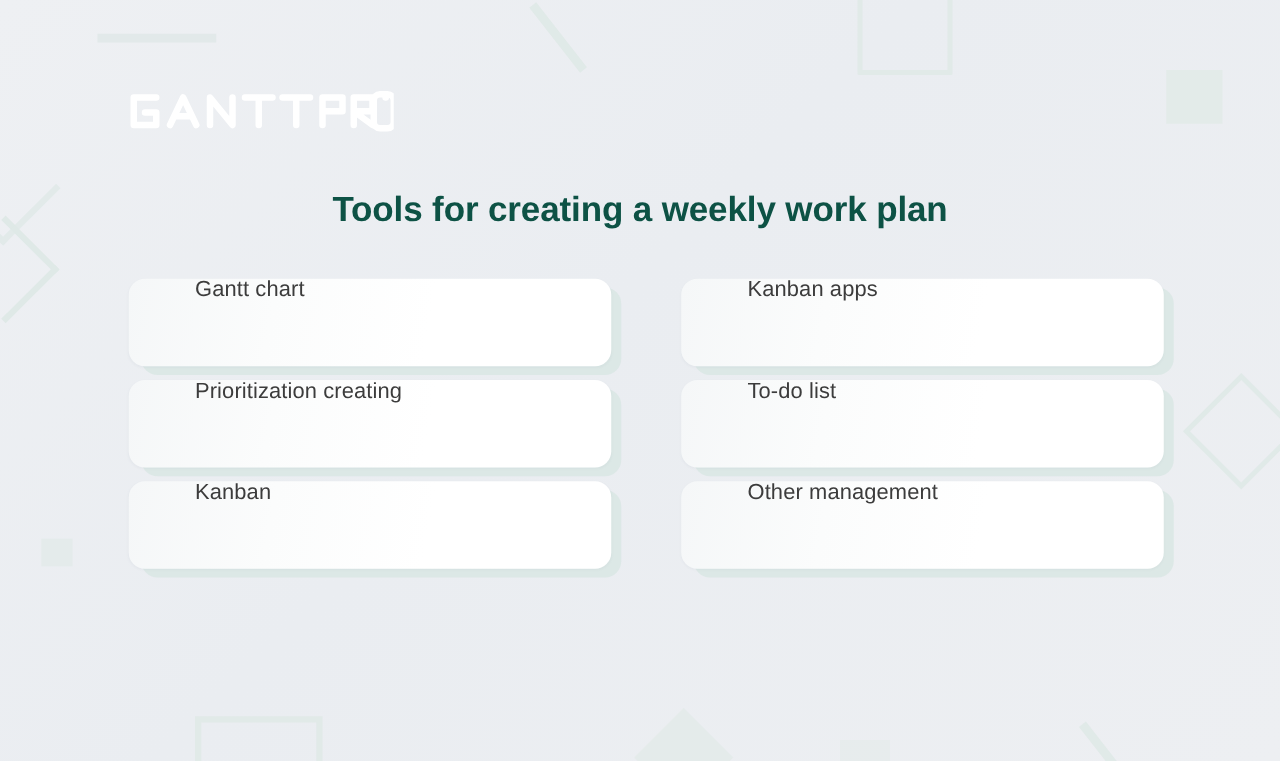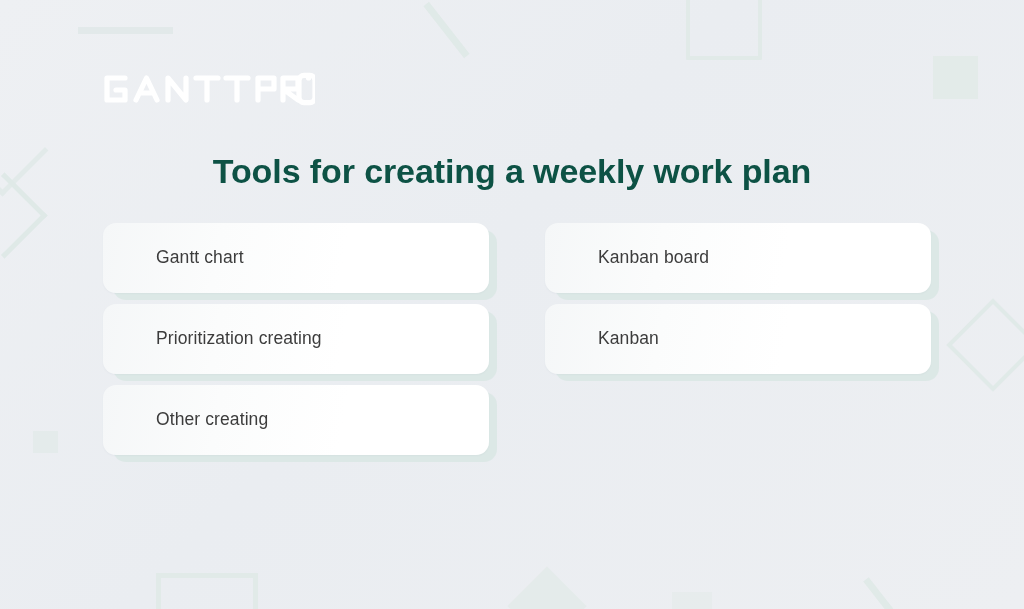--- a/index.html
+++ b/index.html
@@ -56,21 +56,21 @@
     height: 34px;
   }
 
   
   #page-title {
     position: absolute;
     left: 0;
     right: 0;
     top: 152px;
     text-align: center;
-    font-size: 34px;
+    font-size: 28px;
     font-weight: bold;
     letter-spacing: -0.1px;
     color: #0d5245;
     font-family: "Liberation Sans", sans-serif;
   }
 
   
   #cards {
     position: absolute;
     left: 103px;
@@ -98,21 +98,21 @@
   }
   .card {
     position: absolute;
     left: 0;
     top: 0;
     right: 0;
     bottom: 0;
     border-radius: 13px;
     background: linear-gradient(100deg, #f5f7f8 0%, #fbfcfc 30%, #ffffff 62%, #ffffff 100%);
     display: flex;
-    align-items: center;
+    align-items: flex-start;
     box-shadow: 0 1px 2px rgba(120,140,145,.06);
   }
   .card-label {
     padding-left: 53px;
     font-size: 17.5px;
     color: #3c3c3c;
     font-family: "Liberation Sans", sans-serif;
     letter-spacing: .1px;
     line-height: 1;
   }
@@ -190,42 +190,48 @@
       <div class="card-shadow"></div>
       <div class="card">
         <span class="card-label">Gantt chart</span>
       </div>
     </div>
 
 
     <div class="card-wrap">
       <div class="card-shadow"></div>
       <div class="card">
-        <span class="card-label">Kanban board</span>
+        <span class="card-label">Kanban apps</span>
       </div>
     </div>
 
     <div class="card-wrap">
       <div class="card-shadow"></div>
       <div class="card">
         <span class="card-label">Prioritization creating</span>
       </div>
     </div>
 
+    <div class="card-wrap">
+      <div class="card-shadow"></div>
+      <div class="card">
+        <span class="card-label">To-do list</span>
+      </div>
+    </div>
 
 
     <div class="card-wrap">
       <div class="card-shadow"></div>
       <div class="card">
         <span class="card-label">Kanban</span>
       </div>
     </div>
 
     <div class="card-wrap">
       <div class="card-shadow"></div>
       <div class="card">
-        <span class="card-label">Other creating</span>
+        <span class="card-label">Other management</span>
       </div>
     </div>
 
   </div>
 
 </div>
 
 </body></html>

